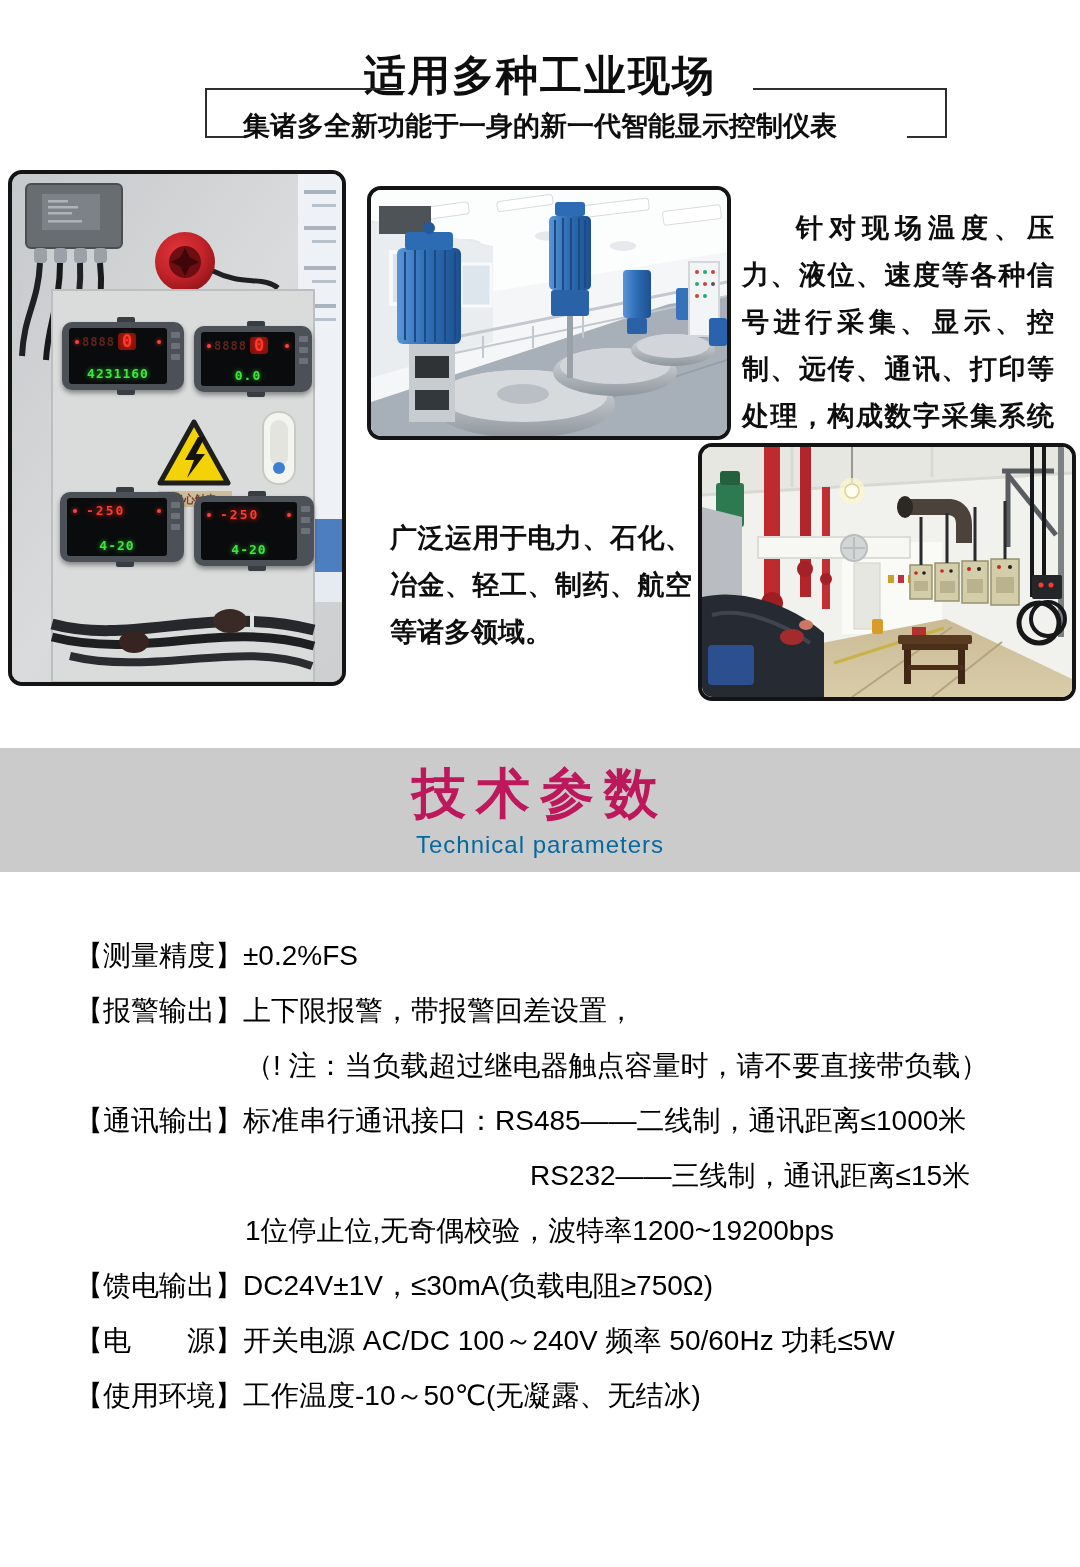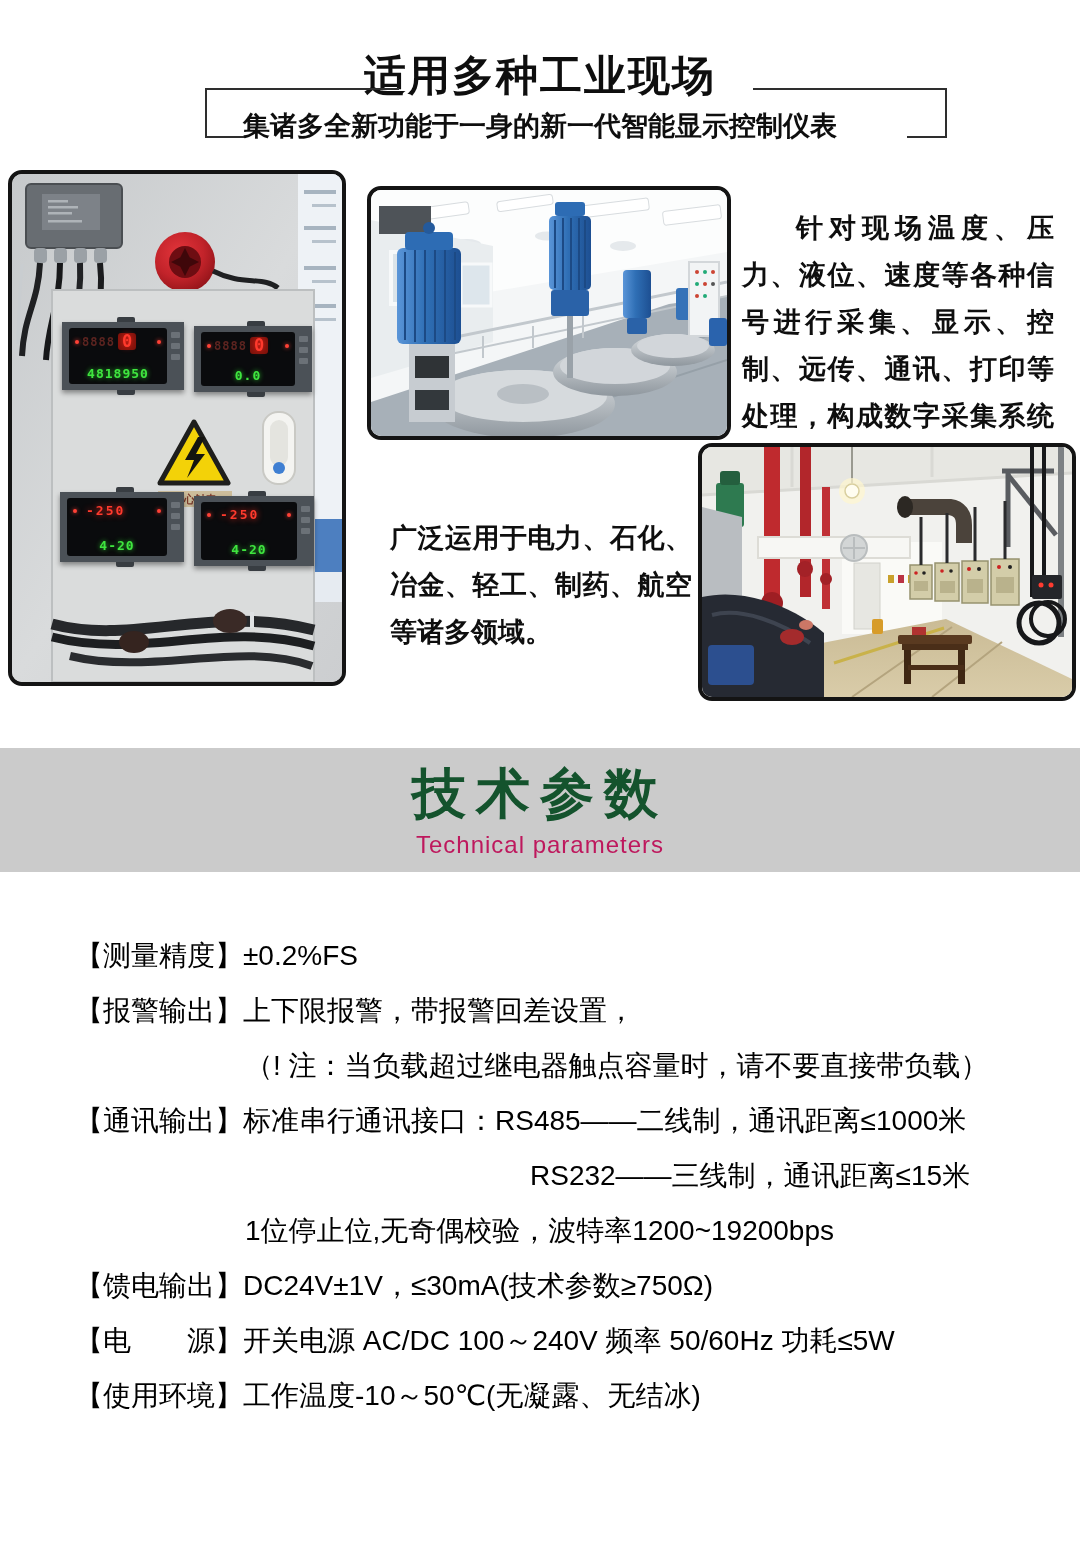--- a/index.html
+++ b/index.html
@@ -19,21 +19,21 @@
   .brk-r::after{content:"";position:absolute;right:-2px;bottom:0;width:40px;border-bottom:2px solid #2e2e2e;}
 
   
   .photo{position:absolute;border:4px solid #141414;border-radius:14px;overflow:hidden;background:#d7d9da;}
   .photo svg{position:absolute;left:0;top:0;width:100%;height:100%;display:block;}
   .photo-left{left:8px;top:170px;width:330px;height:508px;}
   .photo-mid{left:367px;top:186px;width:356px;height:246px;}
   .photo-right{left:698px;top:443px;width:370px;height:250px;}
 
   
-  .meter{position:absolute;background:#4b5157;border-radius:0;padding:6px 17px 6px 7px;
+  .meter{position:absolute;background:#4b5157;border-radius:10px;padding:6px 17px 6px 7px;
          box-shadow:0 3px 5px rgba(0,0,0,.4);box-sizing:border-box;}
   .meter::before{content:"";position:absolute;top:-5px;left:45%;width:18px;height:5px;background:#383d42;border-radius:2px 2px 0 0;}
   .meter::after{content:"";position:absolute;bottom:-5px;left:45%;width:18px;height:5px;background:#383d42;border-radius:0 0 2px 2px;}
   .m-screen{width:100%;height:100%;background:#0a0b0d;border-radius:3px;box-sizing:border-box;
             padding:5px 6px 3px 6px;display:flex;flex-direction:column;justify-content:space-between;}
   .m-row1{display:flex;align-items:center;gap:3px;}
   .m-row2{display:flex;justify-content:center;}
   .m-ghost{color:#5d2420;font:700 12px "DejaVu Sans Mono",monospace;letter-spacing:1px;}
   .m-red{color:#ff3a2d;font:700 17px "DejaVu Sans Mono",monospace;text-shadow:0 0 6px rgba(255,42,30,.9);}
   .m-red.badge{background:#7e120b;border-radius:3px;padding:0 4px;line-height:1;}
@@ -45,22 +45,22 @@
   .m-btns{position:absolute;right:4px;top:10px;display:flex;flex-direction:column;gap:5px;}
   .m-btns i{width:9px;height:6px;background:#6b7177;border-radius:1px;display:block;}
 
   
   .para{position:absolute;font-size:27px;font-weight:600;line-height:47px;color:#0e0e0e;text-align:justify;}
   .para-right{left:742px;top:178px;width:312px;text-indent:2em;}
   .para-mid{left:390px;top:488px;width:302px;}
 
   
   .banner{position:absolute;left:0;top:748px;width:1080px;height:124px;background:#cbcbcb;text-align:center;}
-  .banner-title{font-size:54px;font-weight:800;letter-spacing:10px;color:#14532d;margin-top:10px;}
-  .banner-sub{font-size:24px;color:#be185d;margin-top:0px;letter-spacing:1px;}
+  .banner-title{font-size:54px;font-weight:800;letter-spacing:10px;color:#be185d;margin-top:10px;}
+  .banner-sub{font-size:24px;color:#0369a1;margin-top:0px;letter-spacing:1px;}
 
   
   .specs{position:absolute;left:75px;top:938px;width:990px;}
   .spec-row{display:flex;align-items:flex-start;line-height:36px;height:36px;margin-bottom:19px;
             font-size:28px;font-weight:400;color:#000;white-space:nowrap;}
   .spec-label{flex:none;}
   .spec-text{}
   .spec-row.ind1 .spec-text{margin-left:170px;}
   .spec-row.ind2 .spec-text{margin-left:455px;}
 </style>
@@ -149,21 +149,21 @@
 
     <div class="meter" style="left:50px;top:148px;width:122px;height:68px;">
       <div class="m-screen">
         <div class="m-row1">
           <span class="m-dot"></span>
           <span class="m-ghost">8888</span>
           <span class="m-red badge">0</span>
           <span class="m-dot sp"></span>
         </div>
         <div class="m-row2">
-            <span class="m-green">4818950</span>
+            <span class="m-green">4231160</span>
           </div>
       </div>
       <div class="m-btns">
           <i></i>
           <i></i>
           <i></i>
         </div>
     </div>
 
     <div class="meter" style="left:182px;top:152px;width:118px;height:66px;">
@@ -432,21 +432,21 @@
       <span class="spec-text">标准串行通讯接口：RS485——二线制，通讯距离≤1000米</span>
     </div>
     <div class="spec-row ind2">
       <span class="spec-text">RS232——三线制，通讯距离≤15米</span>
     </div>
     <div class="spec-row ind1">
       <span class="spec-text">1位停止位,无奇偶校验，波特率1200~19200bps</span>
     </div>
     <div class="spec-row">
       <span class="spec-label">【馈电输出】</span>
-      <span class="spec-text">DC24V±1V，≤30mA(技术参数≥750Ω)</span>
+      <span class="spec-text">DC24V±1V，≤30mA(负载电阻≥750Ω)</span>
     </div>
     <div class="spec-row">
       <span class="spec-label">【电　　源】</span>
       <span class="spec-text">开关电源 AC/DC 100～240V 频率 50/60Hz  功耗≤5W</span>
     </div>
     <div class="spec-row">
       <span class="spec-label">【使用环境】</span>
       <span class="spec-text">工作温度-10～50℃(无凝露、无结冰)</span>
     </div>
   </section>

